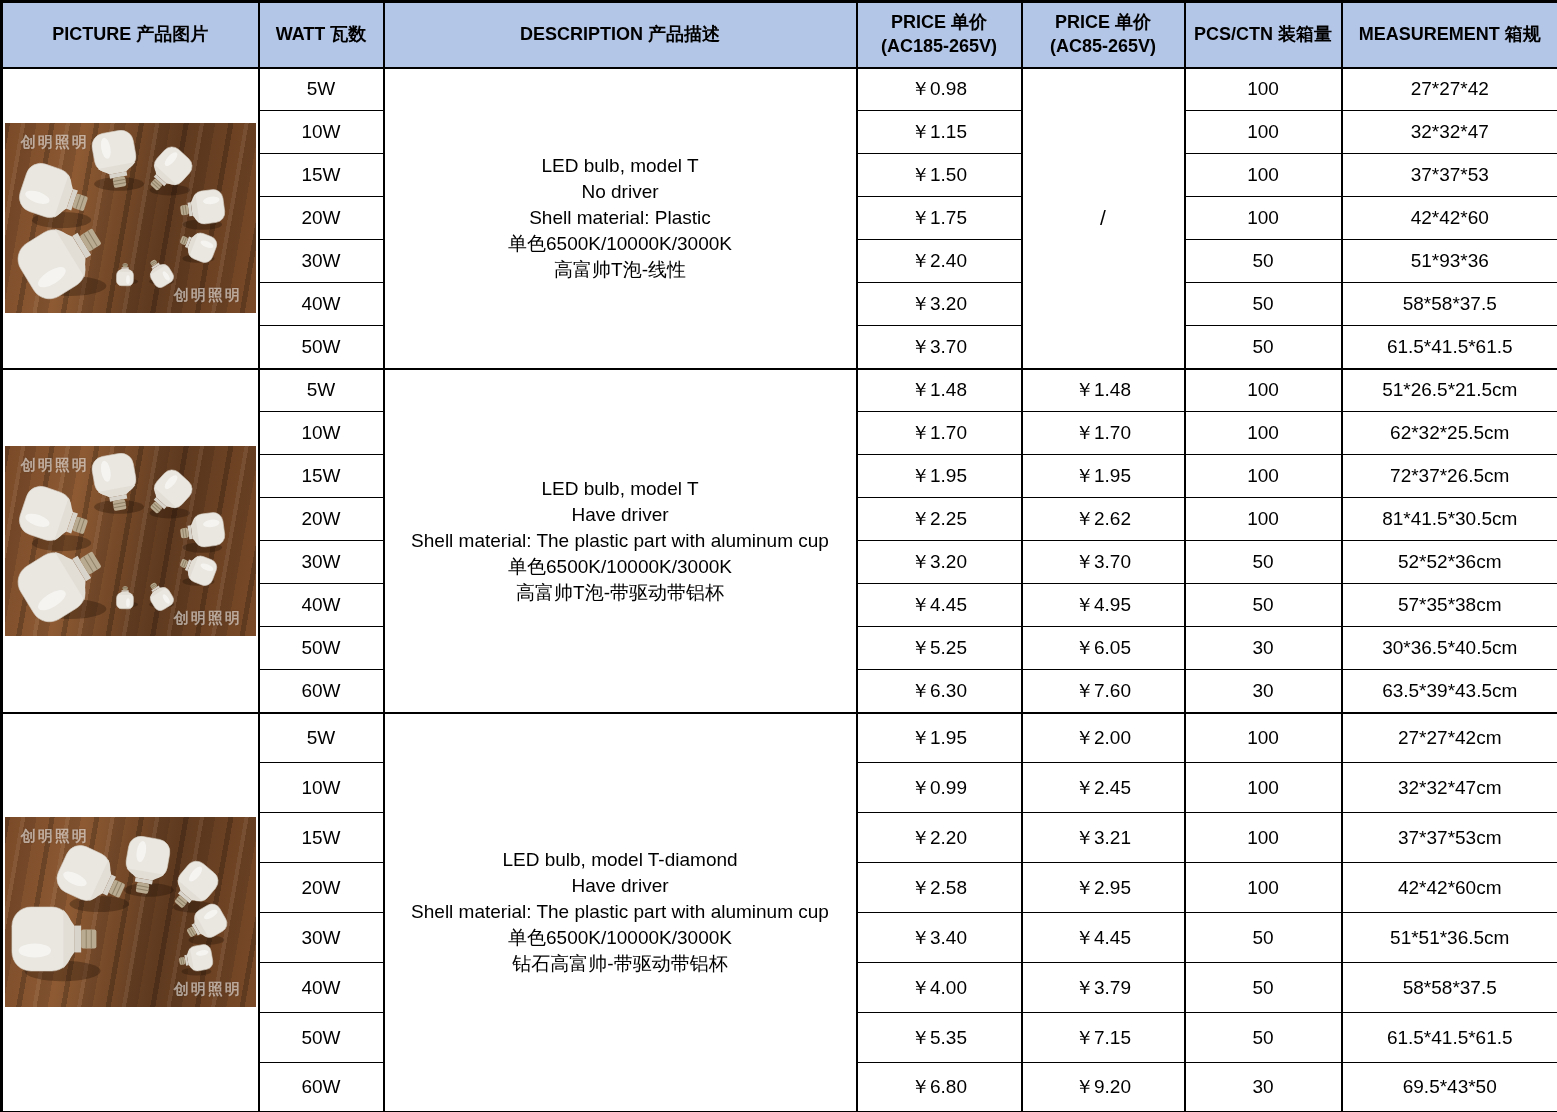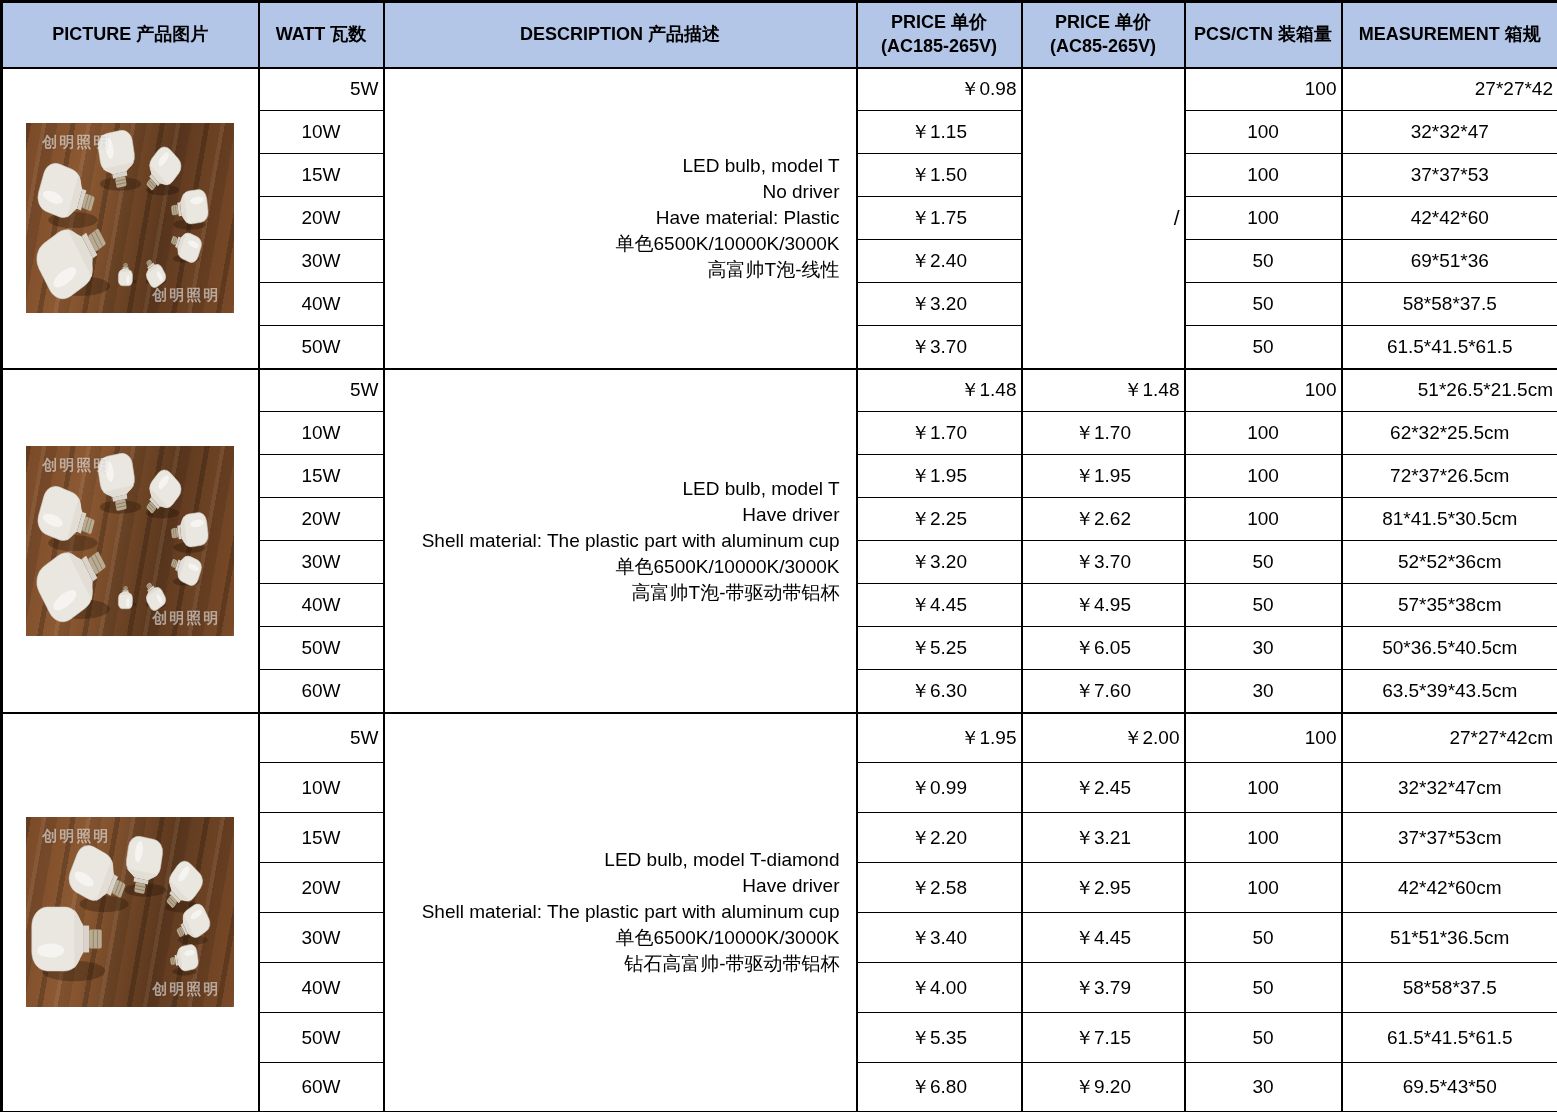--- a/index.html
+++ b/index.html
@@ -30,28 +30,28 @@
   }
   th{
     background:var(--header-bg);
     font-weight:bold;font-size:18px;line-height:1.3;
     border-bottom-width:2px;
   }
   tr.header-row{height:66px;}
   tr.g0{height:43px;}
   tr.g1{height:43px;}
   tr.g2{height:50px;}
-  tr.group-start td{border-top-width:2px;text-align:right;}
+  tr.group-start td{border-top-width:2px;}
   td.cell-picture{padding:0;}
   td.cell-description{padding:0 16px;}
   .desc-line{line-height:26px;font-size:19px;}
   .desc-cn{font-family:Liberation Sans, sans-serif;}
   .slash-cell{font-size:21px;}
   .photo{
-    position:relative;width:208px;height:190px;margin:0 auto;
+    position:relative;width:251px;height:190px;margin:0 auto;
     background:
       repeating-linear-gradient(100deg,
         rgba(0,0,0,0.20) 0px 5px,
         rgba(0,0,0,0.0) 5px 16px,
         rgba(255,255,255,0.06) 16px 20px,
         rgba(0,0,0,0.10) 20px 31px,
         rgba(0,0,0,0.0) 31px 44px),
       linear-gradient(100deg,var(--wood-mid) 0%,var(--wood-light) 28%,var(--wood-dark) 62%,var(--wood-mid) 100%);
     overflow:hidden;
   }
@@ -192,21 +192,21 @@
               </g>
             </svg>
             <span class="wm wm-tl">创明照明</span>
             <span class="wm wm-br">创明照明</span>
           </div>
         </td>
         <td class="cell-watt">5W</td>
         <td class="cell-description" rowspan="7">
           <div class="desc-line">LED bulb, model T</div>
           <div class="desc-line">No driver</div>
-          <div class="desc-line">Have material: Plastic</div>
+          <div class="desc-line">Shell material: Plastic</div>
           <div class="desc-line desc-cn">单色6500K/10000K/3000K</div>
           <div class="desc-line desc-cn">高富帅T泡-线性</div>
         </td>
         <td class="cell-price1">￥0.98</td>
         <td class="slash-cell" rowspan="7">/</td>
         <td class="cell-pcs">100</td>
         <td class="cell-measurement">27*27*42</td>
       </tr>
       <tr class="g0">
         <td class="cell-watt">10W</td>
@@ -223,21 +223,21 @@
       <tr class="g0">
         <td class="cell-watt">20W</td>
         <td class="cell-price1">￥1.75</td>
         <td class="cell-pcs">100</td>
         <td class="cell-measurement">42*42*60</td>
       </tr>
       <tr class="g0">
         <td class="cell-watt">30W</td>
         <td class="cell-price1">￥2.40</td>
         <td class="cell-pcs">50</td>
-        <td class="cell-measurement">69*51*36</td>
+        <td class="cell-measurement">51*93*36</td>
       </tr>
       <tr class="g0">
         <td class="cell-watt">40W</td>
         <td class="cell-price1">￥3.20</td>
         <td class="cell-pcs">50</td>
         <td class="cell-measurement">58*58*37.5</td>
       </tr>
       <tr class="g0">
         <td class="cell-watt">50W</td>
         <td class="cell-price1">￥3.70</td>
@@ -379,21 +379,21 @@
         <td class="cell-price1">￥4.45</td>
         <td class="cell-price2">￥4.95</td>
         <td class="cell-pcs">50</td>
         <td class="cell-measurement">57*35*38cm</td>
       </tr>
       <tr class="g1">
         <td class="cell-watt">50W</td>
         <td class="cell-price1">￥5.25</td>
         <td class="cell-price2">￥6.05</td>
         <td class="cell-pcs">30</td>
-        <td class="cell-measurement">50*36.5*40.5cm</td>
+        <td class="cell-measurement">30*36.5*40.5cm</td>
       </tr>
       <tr class="g1">
         <td class="cell-watt">60W</td>
         <td class="cell-price1">￥6.30</td>
         <td class="cell-price2">￥7.60</td>
         <td class="cell-pcs">30</td>
         <td class="cell-measurement">63.5*39*43.5cm</td>
       </tr>
       <tr class="g2 group-start">
         <td class="cell-picture" rowspan="8">

